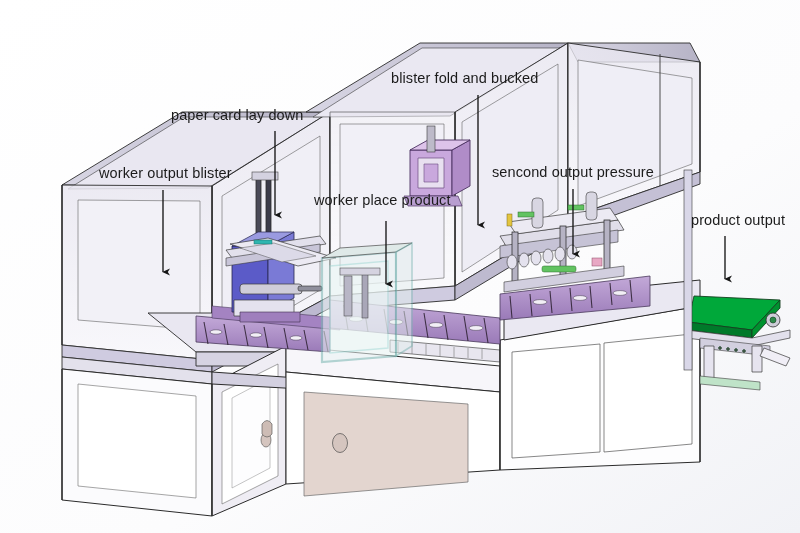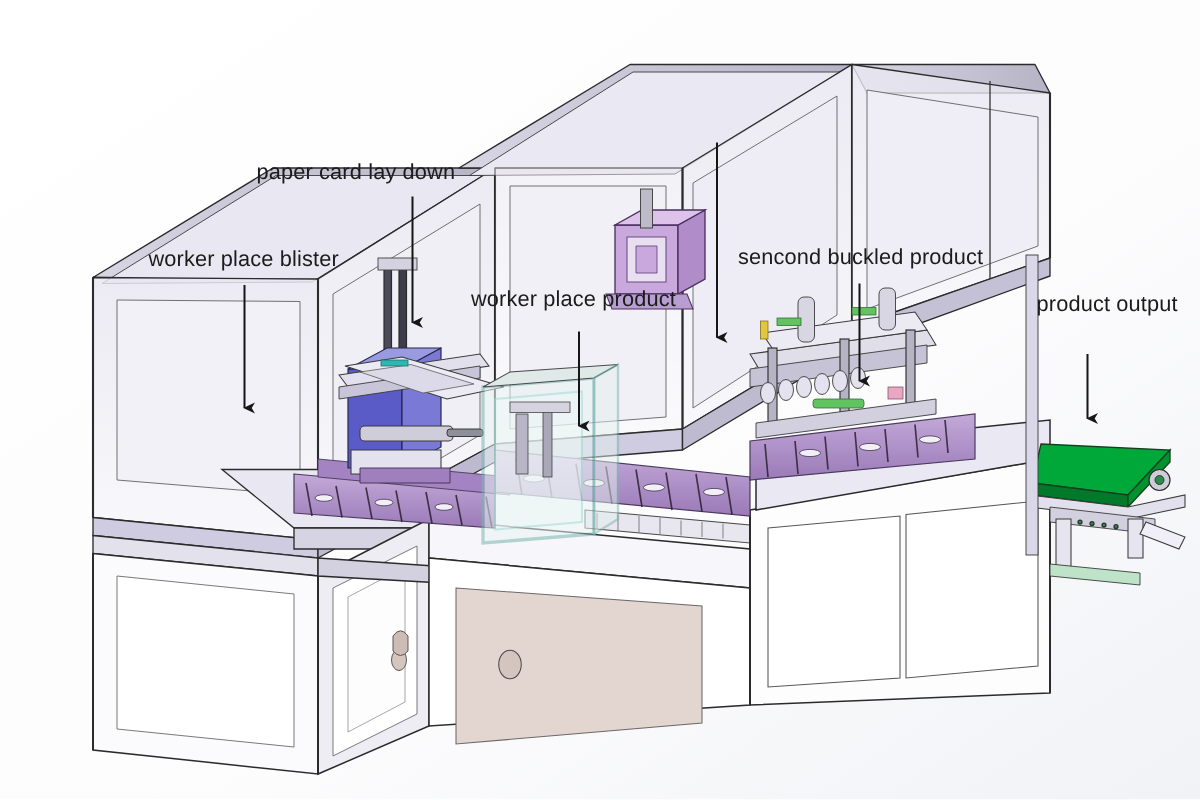--- a/index.html
+++ b/index.html
@@ -337,20 +337,21 @@
       <line x1="163" y1="190" x2="163" y2="272" marker-end="url(#arrowHead)"></line>
       <line x1="275" y1="131" x2="275" y2="215" marker-end="url(#arrowHead)"></line>
       <line x1="478" y1="95" x2="478" y2="225" marker-end="url(#arrowHead)"></line>
       <line x1="386" y1="221" x2="386" y2="284" marker-end="url(#arrowHead)"></line>
       <line x1="573" y1="189" x2="573" y2="254" marker-end="url(#arrowHead)"></line>
       <line x1="725" y1="236" x2="725" y2="279" marker-end="url(#arrowHead)"></line>
     </g>
   </svg>
 
   <div class="anno-layer">
-    <div class="anno" style="left:99px;  top:166px;">worker place blister</div>
+    <div class="anno" style="left:99px;  top:166px;">worker output blister</div>
     <div class="anno" style="left:171px; top:108px;">paper card lay down</div>
+    <div class="anno" style="left:391px; top:71px;">blister fold and bucked</div>
     <div class="anno" style="left:314px; top:193px;">worker place product</div>
-    <div class="anno" style="left:492px; top:165px;">sencond buckled product</div>
-    <div class="anno" style="left:691px; top:196px;">product output</div>
+    <div class="anno" style="left:492px; top:165px;">sencond output pressure</div>
+    <div class="anno" style="left:691px; top:213px;">product output</div>
   </div>
 
 </div>
 
 </body></html>

